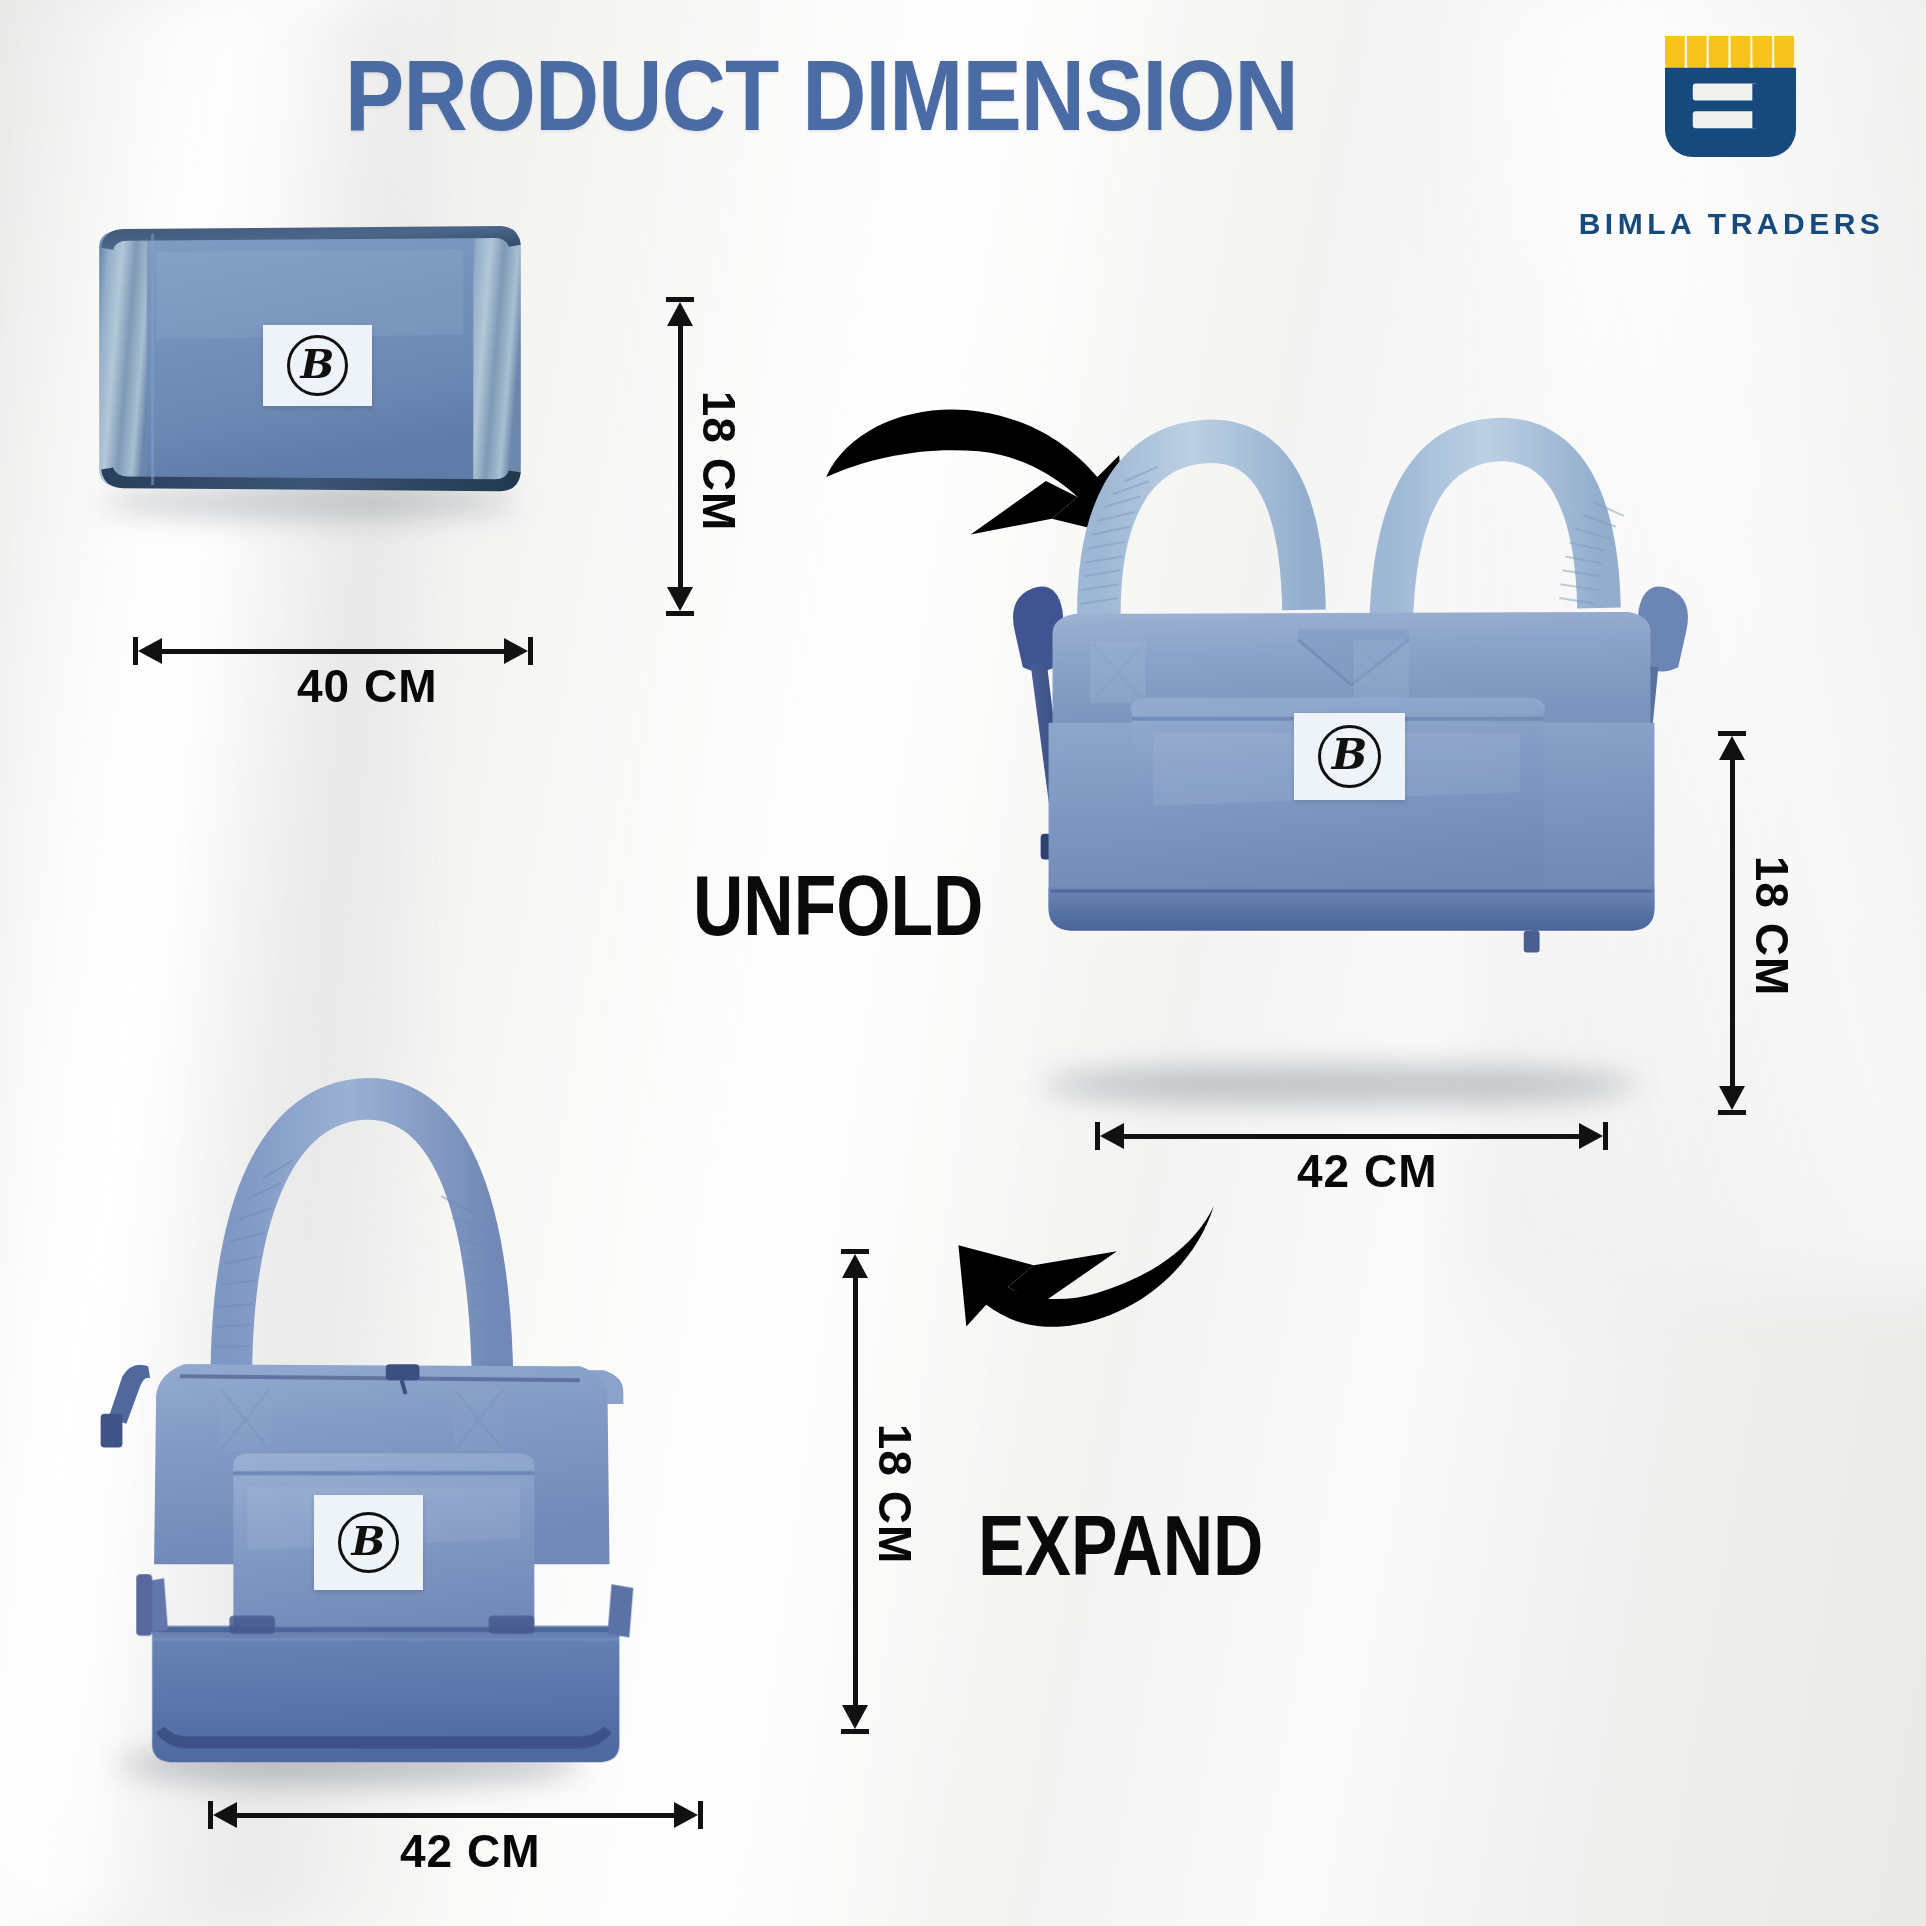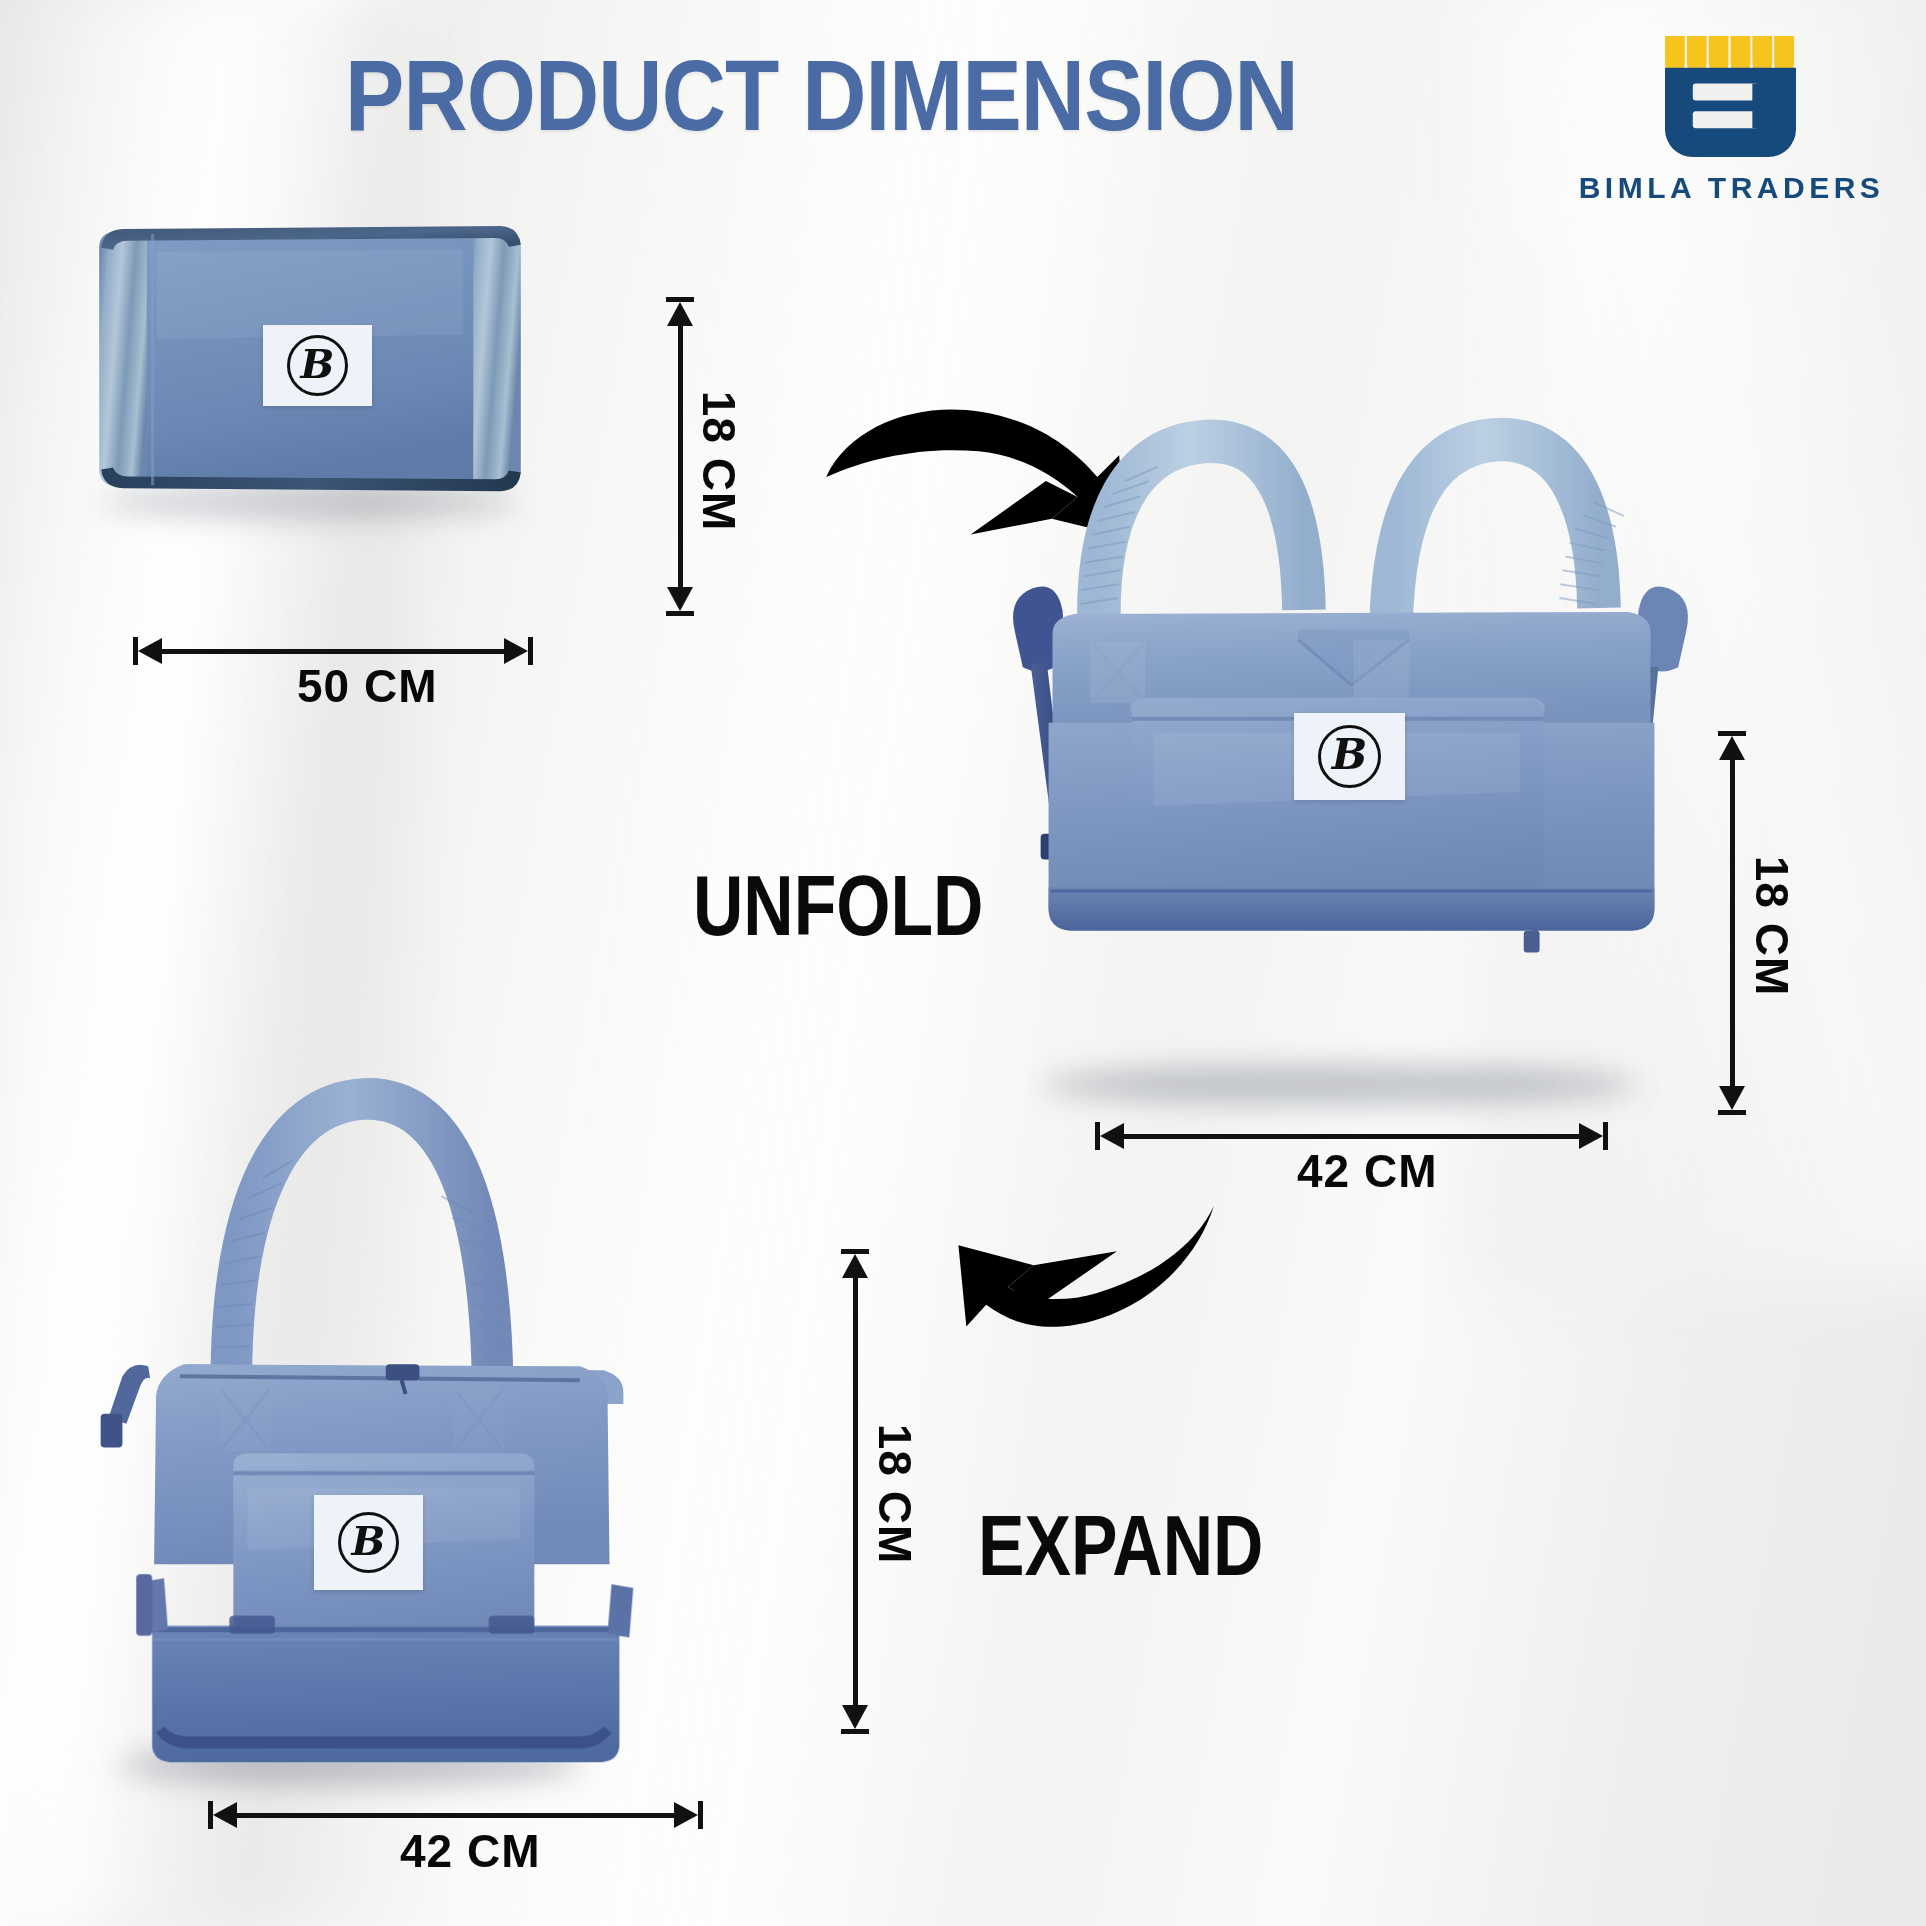--- a/index.html
+++ b/index.html
@@ -61,20 +61,21 @@
     text-shadow: 0 2px 3px rgba(0,0,0,.08);
   }
 
   #logo {
     position: absolute;
     right: 42px; top: 26px;
     width: 307px;
     display: flex;
     flex-direction: column;
     align-items: center;
+    gap: 36px;
   }
   .logo-mark {
     width: 149px; height: 133px;
     position: relative;
   }
   .logo-text {
     margin-top: 12px;
     font-size: 30px;
     font-weight: 700;
     letter-spacing: 4.5px;
@@ -256,21 +257,21 @@
   </div>
 </div>
 
 <div class="dim dim-h" style="left:133px; top:636px; width:400px;">
   <div class="cap"></div>
   <div class="head-l"></div>
   <div class="bar"></div>
   <div class="head-r"></div>
   <div class="cap"></div>
 </div>
-<div class="dim-label" style="left:297px; top:659px;">50 CM</div>
+<div class="dim-label" style="left:297px; top:659px;">40 CM</div>
 
 <div class="dim dim-v" style="left:665px; top:297px; height:319px;">
   <div class="cap"></div>
   <div class="head-t"></div>
   <div class="bar"></div>
   <div class="head-b"></div>
   <div class="cap"></div>
 </div>
 <div class="dim-label vert" style="left:630px; top:434px; width:178px; text-align:center;">18 CM</div>
 

